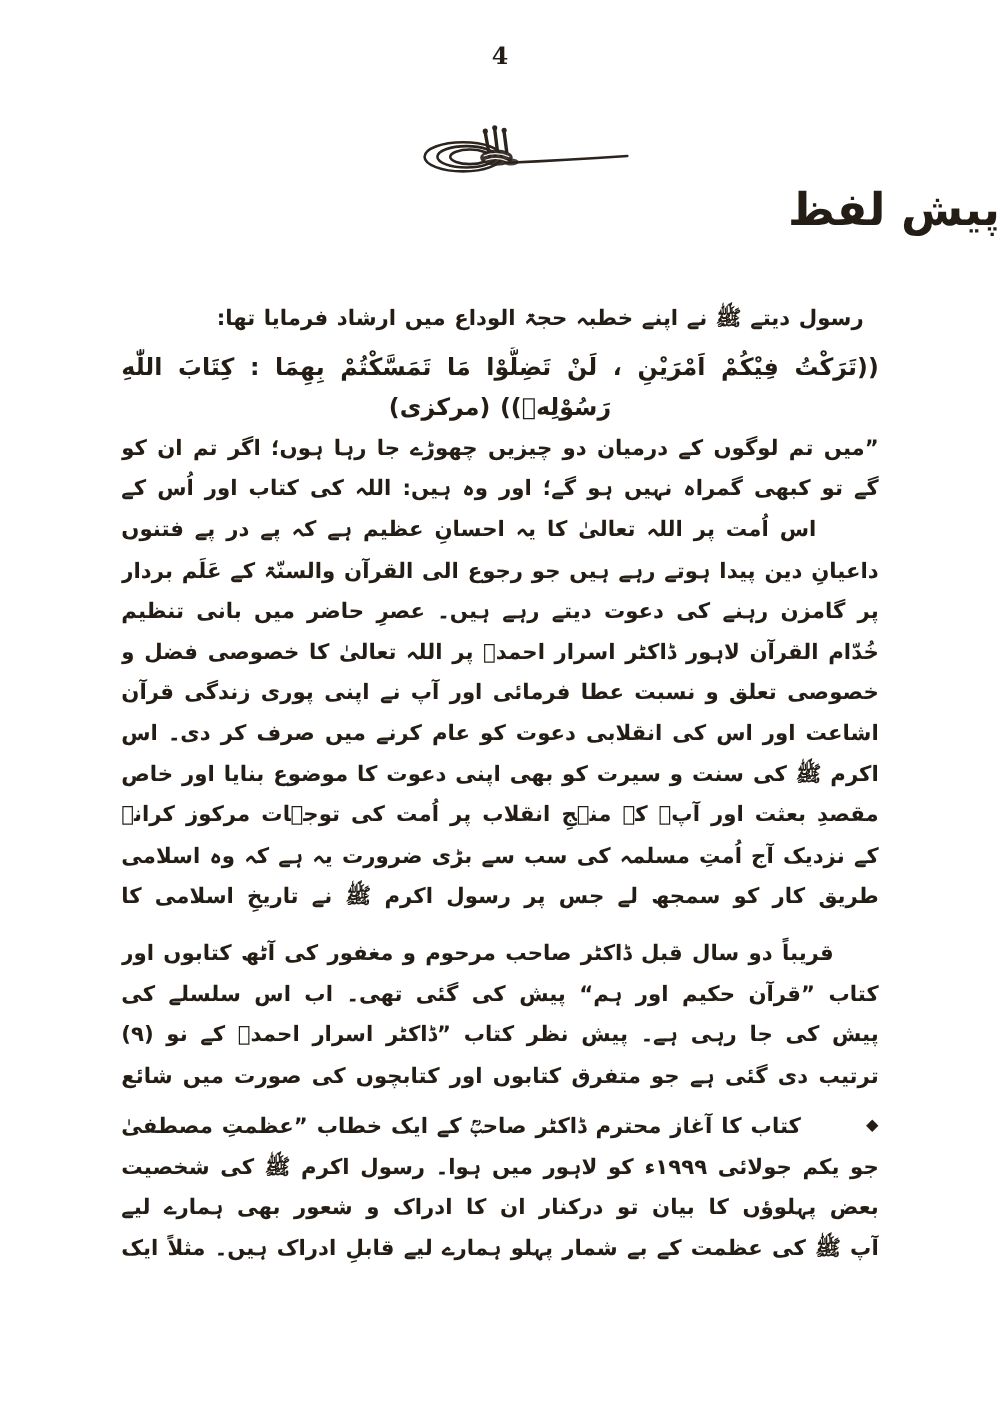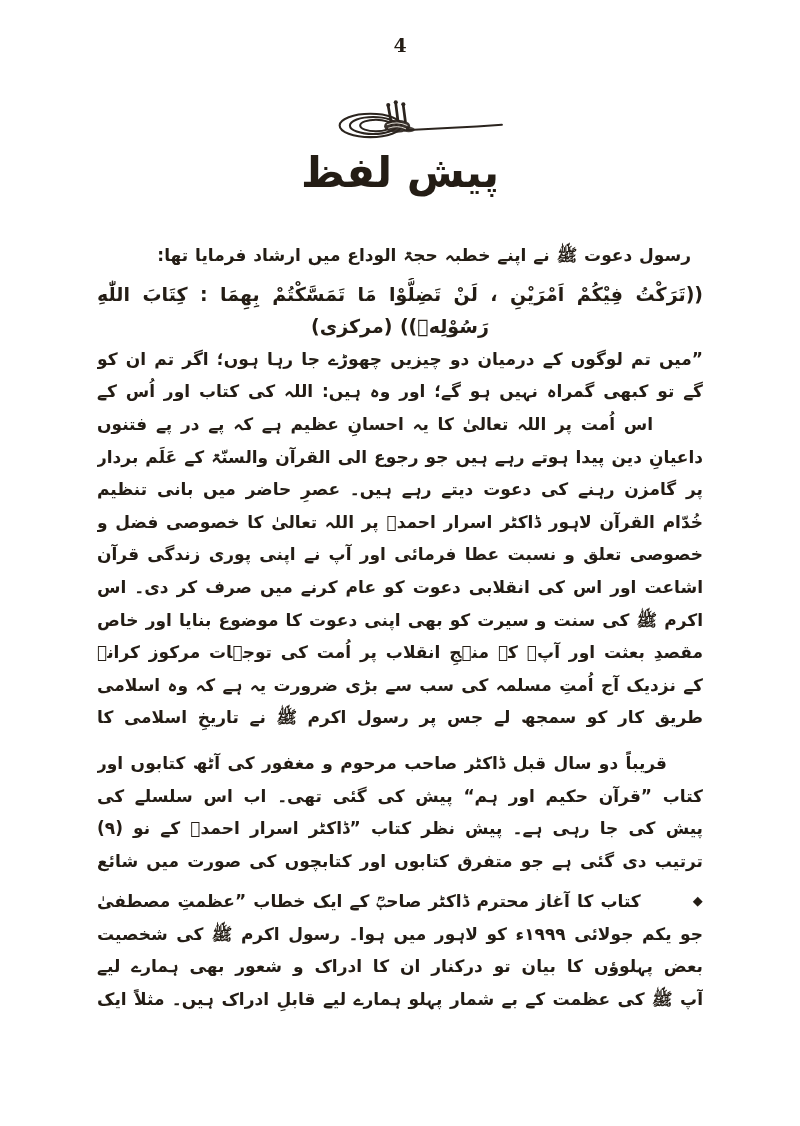--- a/index.html
+++ b/index.html
@@ -27,23 +27,22 @@
     position: absolute;
     top: 96px;
     left: 328px;
     width: 178px;
     height: 48px;
   }
   .title {
     position: absolute;
     top: 148px;
     left: 0; right: 0;
-    text-align: center;
     direction: rtl;
-    font-size: 42px;
+    font-size: 36px;
     font-weight: bold;
     letter-spacing: 1px;
   }
   .content {
     position: absolute;
     top: 239px;
     right: 97px;
     width: 606px;
     direction: rtl;
     font-size: 17px;
@@ -100,21 +99,21 @@
     <g stroke="#f4efe7" stroke-width="1.3" fill="none">
       <path d="M86 40 Q101 34 116 41"></path>
       <path d="M88 45 Q102 40 114 46"></path>
     </g>
   </svg>
 
   <div class="title">پیش لفظ</div>
 
   <div class="content">
 
-    <div class="tline last-right indent-sm">رسول دعوت ﷺ نے اپنے خطبہ حجۃ الوداع میں ارشاد فرمایا تھا:</div>
+    <div class="tline last-right indent-sm">رسول دیتے ﷺ نے اپنے خطبہ حجۃ الوداع میں ارشاد فرمایا تھا:</div>
 
     <div class="tline arabic gap-sm">((تَرَكْتُ فِيْكُمْ اَمْرَيْنِ ، لَنْ تَضِلُّوْا مَا تَمَسَّكْتُمْ بِهِمَا : كِتَابَ اللّٰهِ وَسُنَّةَ</div>
     <div class="tline arabic last-center">رَسُوْلِهٖ)) (مرکزی)</div>
 
     <div class="tline">”میں تم لوگوں کے درمیان دو چیزیں چھوڑے جا رہا ہوں؛ اگر تم ان کو مضبوطی سے تھامے رہو</div>
     <div class="tline last-center">گے تو کبھی گمراہ نہیں ہو گے؛ اور وہ ہیں: اللہ کی کتاب اور اُس کے رسول کی سنت۔“</div>
 
     <div class="tline indent-lg">اس اُمت پر اللہ تعالیٰ کا یہ احسانِ عظیم ہے کہ پے در پے فتنوں کے علی الرغم ہر دور میں ایسے</div>
     <div class="tline">داعیانِ دین پیدا ہوتے رہے ہیں جو رجوع الی القرآن والسنّۃ کے عَلَم بردار بن کر اُمت کو صراطِ مستقیم</div>
     <div class="tline">پر گامزن رہنے کی دعوت دیتے رہے ہیں۔ عصرِ حاضر میں بانی تنظیم اسلامی و مؤسس مرکزی انجمن</div>

